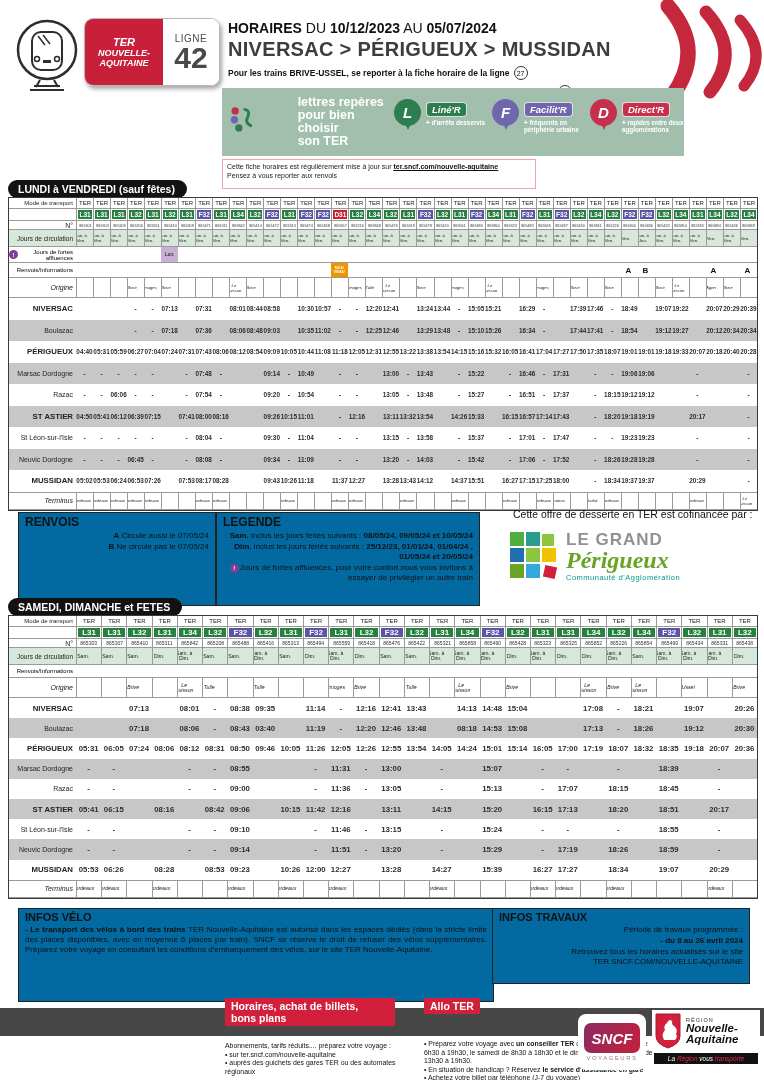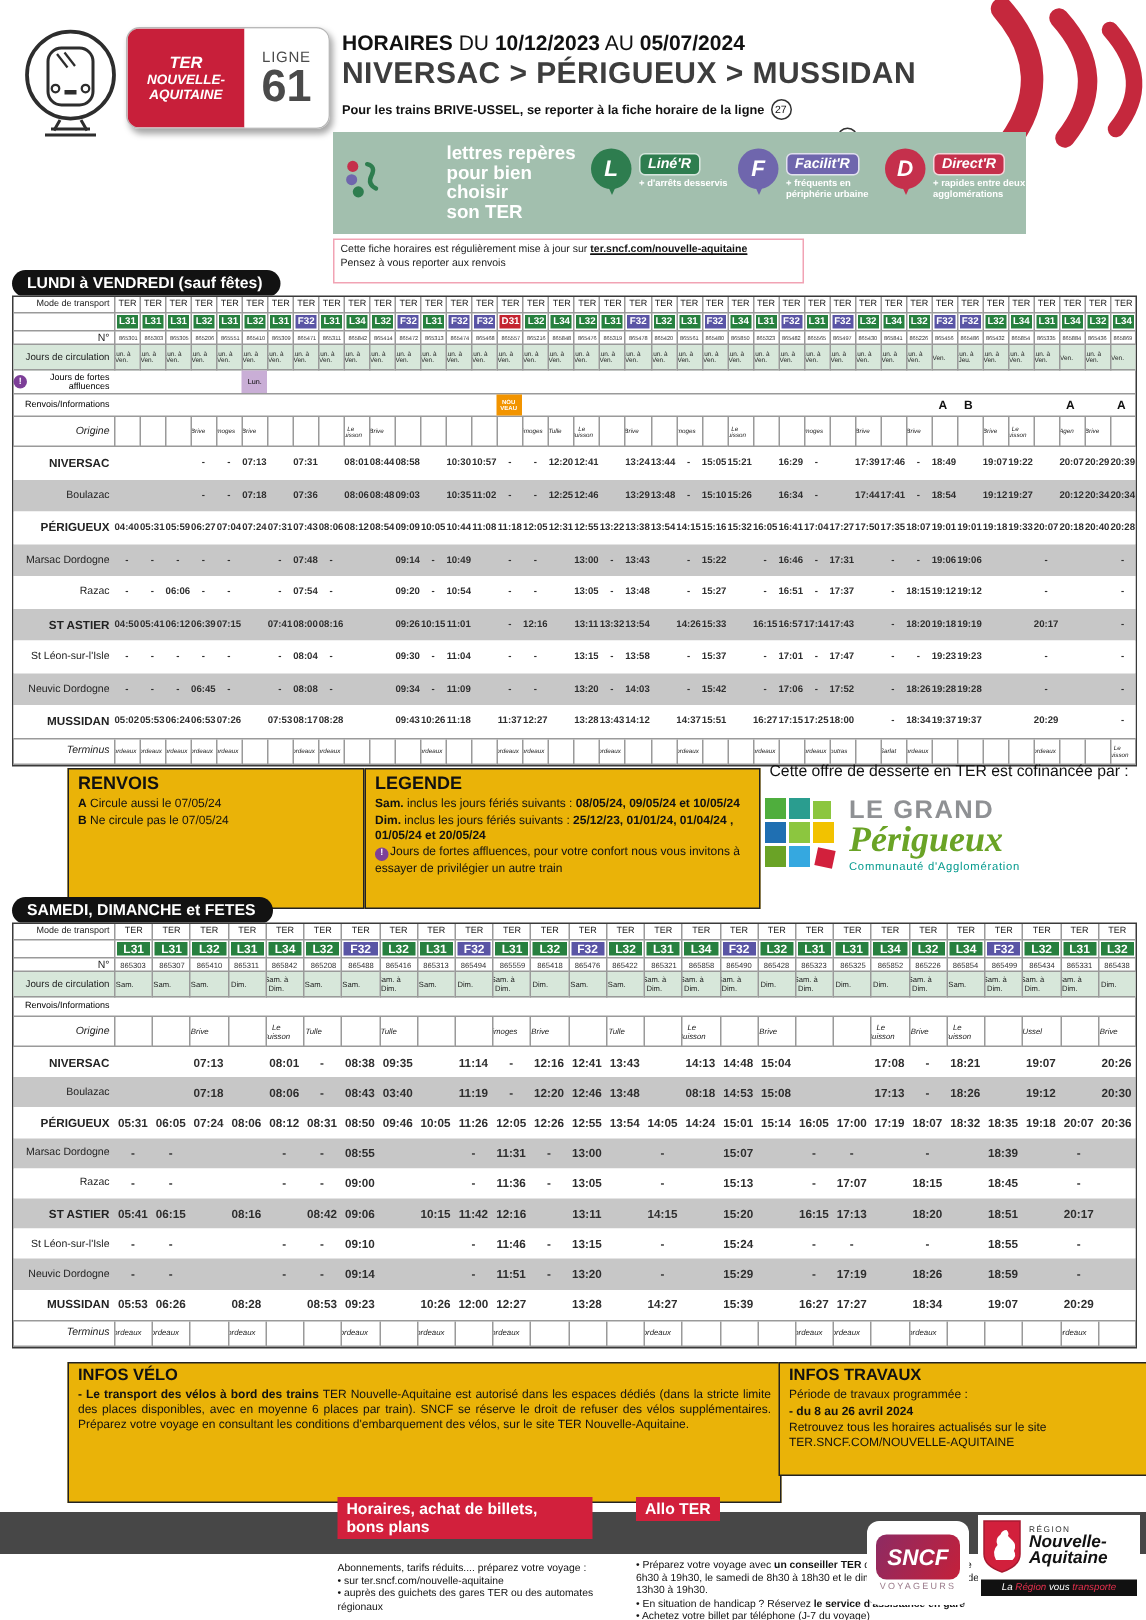--- a/index.html
+++ b/index.html
@@ -58,23 +58,23 @@
   .tt2 .jours-c span{transform:scale(.62);font-size:8.2px;}
   .tt2 .num-c span{transform:scale(.62);font-size:8.2px;}
   .tt2 .term-c span,.tt2 .orig-c span{transform:scale(.62);}
   .nouveau{position:absolute;background:#f29400;color:#fff;font-weight:bold;text-align:center;display:flex;align-items:center;justify-content:center;}
   .nouveau span{display:block;transform:scale(.5);font-size:8px;line-height:8px;}
   .affl{position:absolute;background:#c9aed6;display:flex;align-items:center;justify-content:center;}
   .affl span{transform:scale(.6);font-size:8px;}
   .renvoi-letter{position:absolute;font-weight:bold;font-size:8px;color:#111;top:50%;transform:translate(-50%,-50%);}
   .affl-icon{display:inline-flex;width:9px;height:9px;border-radius:50%;background:#7d3f98;color:#fff;font-size:6px;align-items:center;justify-content:center;font-weight:bold;margin-right:1px;flex:none;}
   
-  .box{position:absolute;border:1.5px solid #222;background:#eab308;margin-left:27px;}
+  .box{position:absolute;border:1.5px solid #222;background:#0369a1;}
   .box h3{margin:2px 6px;font-size:12px;color:#111;}
-  .box .bt{font-size:8px;margin:1px 6px;line-height:10px;color:#111;}
+  .box .bt{font-size:8px;margin:1px 6px;line-height:10px;color:#111;text-align:right;}
   #cofinance-txt{left:513px;top:508px;width:276px;font-size:10.5px;font-weight:normal;color:#111;}
   
   #lgp{left:508px;top:530px;width:240px;}
   #lgp-grand{font-size:17px;font-weight:bold;color:#8f9194;letter-spacing:1px;}
   #lgp-per{font-family:"Liberation Serif",serif;font-style:italic;font-weight:bold;font-size:24px;color:#6aa326;line-height:20px;}
   #lgp-com{font-size:7.5px;color:#00998c;letter-spacing:.5px;margin-top:3px;}
   
   #foot-band{left:0;top:1008px;width:764px;height:28px;background:#474747;}
   .red-btn{background:#d2203c;color:#fff;font-weight:bold;padding:2px 6px;}
   #foot-box1{left:225px;top:998px;width:158px;font-size:10.5px;line-height:12px;}
@@ -112,21 +112,21 @@
     <path d="M26 64 l-4 7 M40 64 l4 7" stroke="#2d2d2d" stroke-width="2"></path>
   </svg>
 
   <div class="abs" id="logo-box">
     <div id="logo-red">
       <div class="t1">TER</div>
       <div class="t2"><span>NOUVELLE-</span><br><span>AQUITAINE</span></div>
     </div>
     <div id="logo-white">
       <div class="l">LIGNE</div>
-      <div class="n">61</div>
+      <div class="n">42</div>
     </div>
   </div>
 
   <div class="abs" id="head-right">
     <div id="horaires">
       <b>HORAIRES</b> <span>DU</span> <b>10/12/2023</b> <span>AU</span> <b>05/07/2024</b>
     </div>
     <div id="main-title">NIVERSAC &gt; PÉRIGUEUX &gt; MUSSIDAN</div>
     <div class="note-line">
       <span>Pour les trains BRIVE-USSEL, se reporter à la fiche horaire de la ligne</span>

